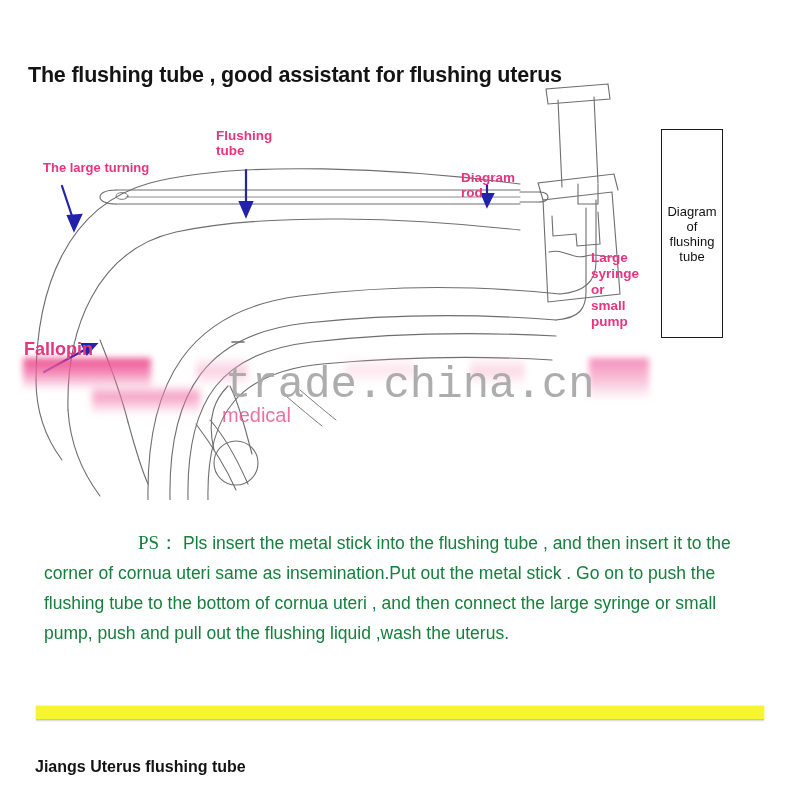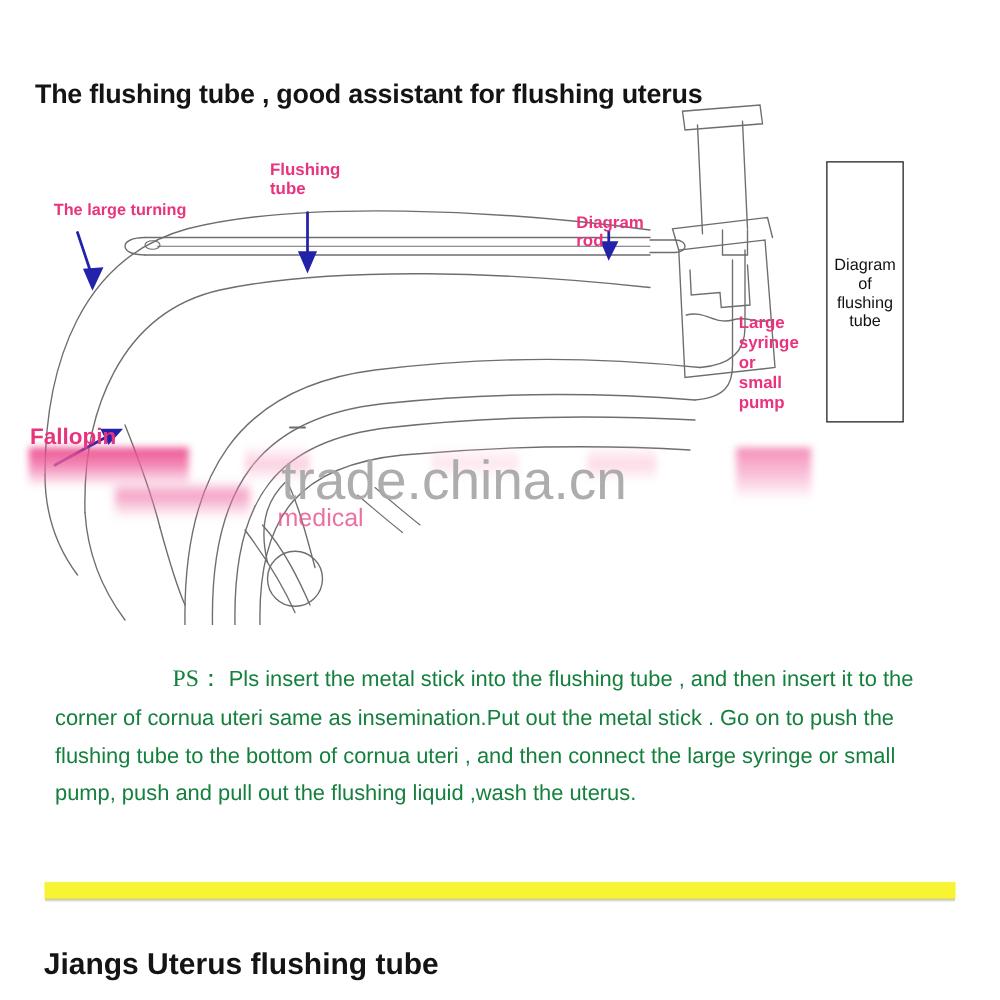--- a/index.html
+++ b/index.html
@@ -130,21 +130,21 @@
   }
 
   
   .watermark {
     position: absolute;
     left: 225px;
     top: 360px;
     font-size: 44px;
     color: #a7a7a7;
     letter-spacing: 0px;
-    font-family: Liberation Sans, sans-serif;
+    font-family: Liberation Mono, monospace;
     opacity: 0.92;
     white-space: nowrap;
   }
   .watermark-sub {
     position: absolute;
     left: 222px;
     top: 404px;
     font-size: 20px;
     font-weight: normal;
     color: #e8538f;
@@ -188,21 +188,21 @@
     width: 728px;
     height: 3px;
     background: linear-gradient(to bottom, rgba(140,140,140,0.55), rgba(255,255,255,0));
   }
 
   
   .footer-title {
     position: absolute;
     left: 35px;
     top: 758px;
-    font-size: 24px;
+    font-size: 16px;
     font-weight: bold;
     color: #141414;
     white-space: nowrap;
   }
 </style>
 </head>
 <body>
 
 <div class="page-title">The flushing tube , good assistant for flushing uterus</div>
 

